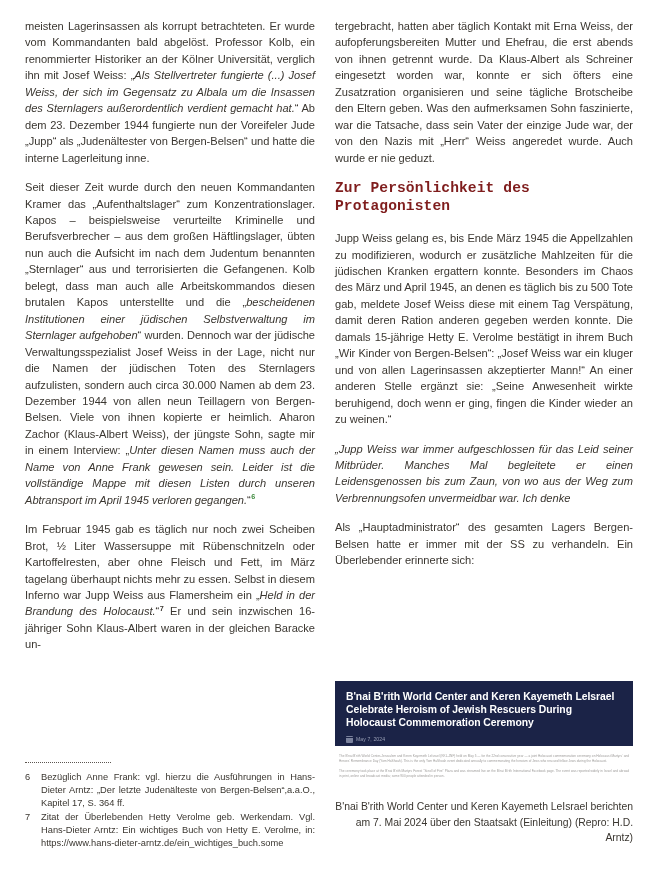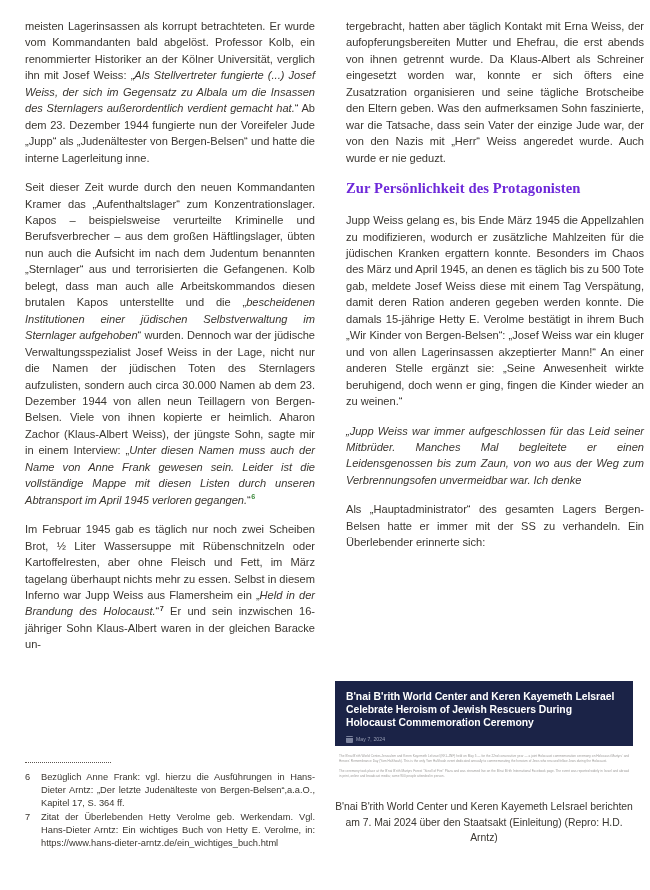--- a/index.html
+++ b/index.html
@@ -23,21 +23,21 @@
     border-radius: 31px;
   }
 
   
   .col {
     position: absolute;
     top: 0;
     box-sizing: border-box;
   }
   .col-left  { left: 25px;  width: 290px; }
-  .col-right { left: 346px; width: 298px; }
+  .col-right { left: 335px; width: 298px; }
 
   .col-inner { padding-top: 18px; }
 
   
   p.body {
     margin: 0 0 13px 0;
     font-size: 11.1px;
     line-height: 16.45px;
     text-align: justify;
     text-justify: inter-word;
@@ -56,25 +56,25 @@
     line-height: 0;
     font-weight: 700;
     padding-left: 0.5px;
   }
   sup.fn.green { color: #3f8b3f; }
   sup.fn.dark  { color: #3a3630; }
 
   
   h2.sec-head {
     margin: 3px 0 15px 0;
-    font-family: Liberation Serif, serif;
+    font-family: Liberation Mono, monospace;
     font-size: 14.6px;
     font-weight: 700;
     line-height: 18px;
-    color: #6d28d9;
+    color: #7f1d1d;
     letter-spacing: 0.1px;
   }
 
   
   .footnotes {
     position: absolute;
     left: 25px;
     top: 762px;
     width: 290px;
   }
@@ -175,21 +175,21 @@
     filter: blur(0.32px);
     letter-spacing: 0.03px;
   }
   .shot-para:last-child { margin-bottom: 0; }
 
   .fig-caption {
     margin-top: 13px;
     font-size: 10.4px;
     line-height: 15.3px;
     color: #3a3630;
-    text-align: center;
+    text-align: right;
     letter-spacing: -0.02px;
   }
 </style>
 </head>
 <body>
 
 <div class="page">
 
   <div class="col col-left">
     <div class="col-inner">
@@ -200,21 +200,21 @@
   </div>
 
   <div class="footnotes">
     <div class="fn-rule"></div>
     <div class="fn-item">
       <span class="fn-num">6</span>
       <span>Bezüglich Anne Frank: vgl. hierzu die Ausführungen in Hans-Dieter Arntz: „Der letzte Judenälteste von Bergen-Belsen“,a.a.O., Kapitel 17, S. 364 ff.</span>
     </div>
     <div class="fn-item">
       <span class="fn-num">7</span>
-      <span>Zitat der Überlebenden Hetty Verolme geb. Werkendam. Vgl. Hans-Dieter Arntz: Ein wichtiges Buch von Hetty E. Verolme, in: https://www.hans-dieter-arntz.de/ein_wichtiges_buch.html</span>
+      <span>Zitat der Überlebenden Hetty Verolme geb. Werkendam. Vgl. Hans-Dieter Arntz: Ein wichtiges Buch von Hetty E. Verolme, in: https://www.hans-dieter-arntz.de/ein_wichtiges_buch.some</span>
     </div>
   </div>
 
   <div class="col col-right">
     <div class="col-inner">
       <p class="body">tergebracht, hatten aber täglich Kontakt mit Erna Weiss, der aufopferungsbereiten Mutter und Ehefrau, die erst abends von ihnen getrennt wurde. Da Klaus-Albert als Schreiner eingesetzt worden war, konnte er sich öfters eine Zusatzration organisieren und seine tägliche Brotscheibe den Eltern geben. Was den aufmerksamen Sohn faszinierte, war die Tatsache, dass sein Vater der einzige Jude war, der von den Nazis mit „Herr“ Weiss angeredet wurde. Auch wurde er nie geduzt.</p>
 
       <h2 class="sec-head">Zur Persönlichkeit des Protagonisten</h2>
 
       <p class="body">Jupp Weiss gelang es, bis Ende März 1945 die Appellzahlen zu modifizieren, wodurch er zusätzliche Mahlzeiten für die jüdischen Kranken ergattern konnte. Besonders im Chaos des März und April 1945, an denen es täglich bis zu 500 Tote gab, meldete Josef Weiss diese mit einem Tag Verspätung, damit deren Ration anderen gegeben werden konnte. Die damals 15-jährige Hetty E. Verolme bestätigt in ihrem Buch „Wir Kinder von Bergen-Belsen“: „Josef Weiss war ein kluger und von allen Lagerinsassen akzeptierter Mann!“ An einer anderen Stelle ergänzt sie: „Seine Anwesenheit wirkte beruhigend, doch wenn er ging, fingen die Kinder wieder an zu weinen.“</p>

